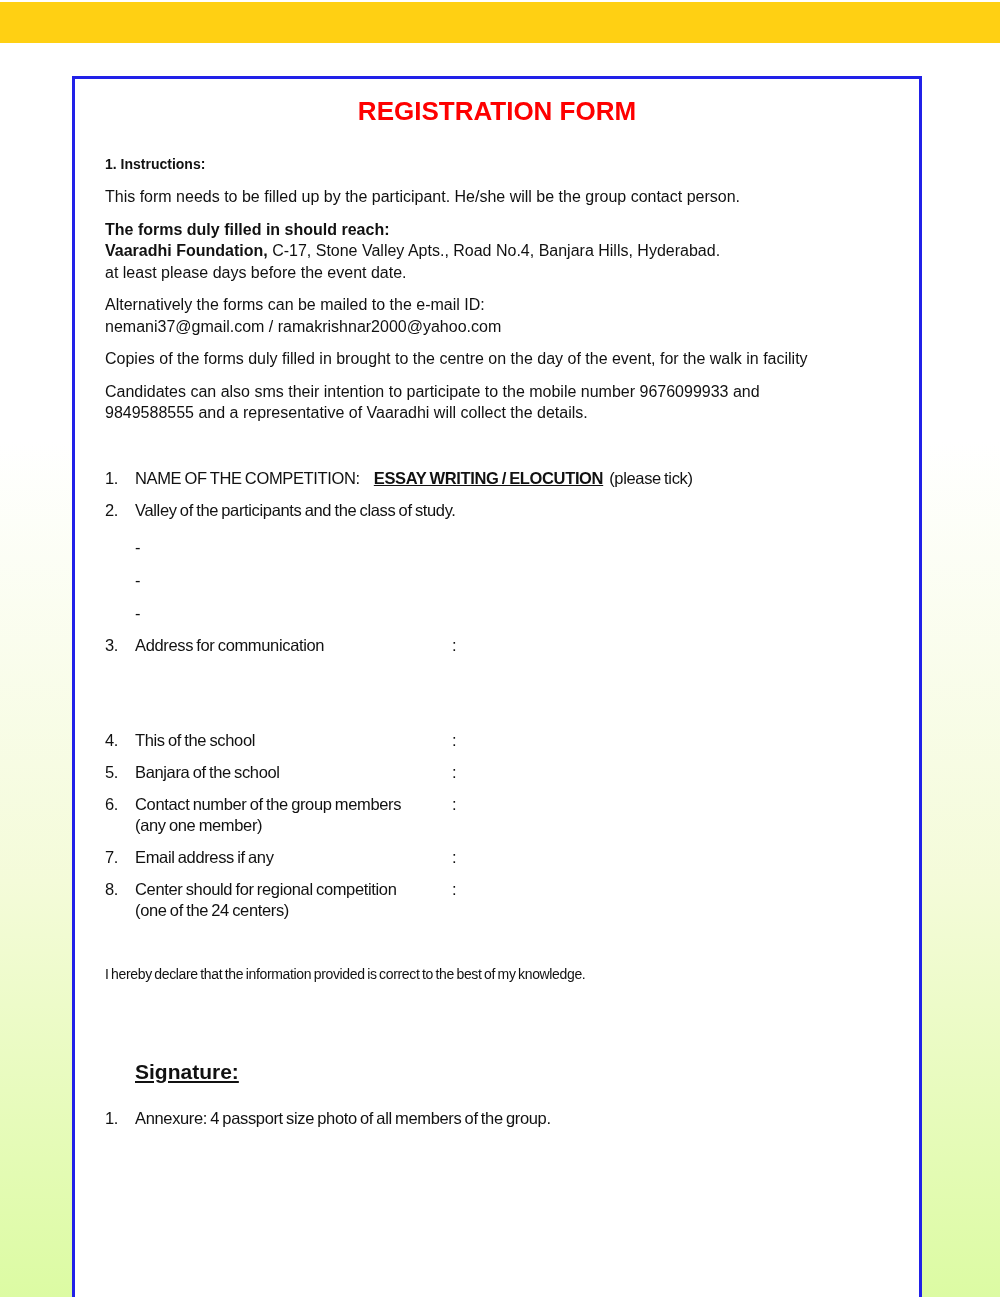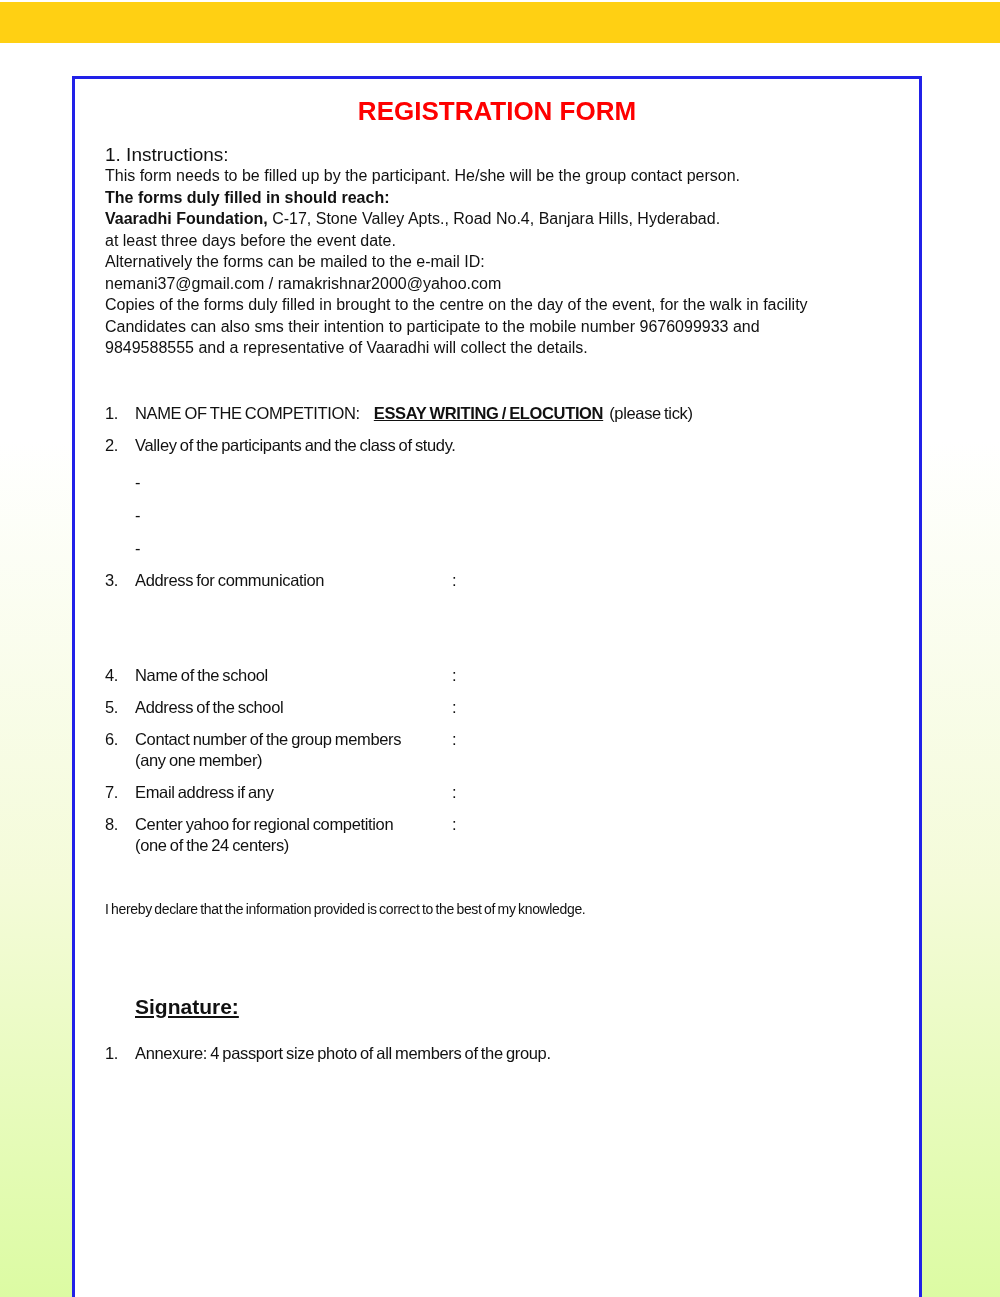--- a/index.html
+++ b/index.html
@@ -37,26 +37,26 @@
     margin-top: 17px;
     text-align: center;
     color: var(--title);
     font-size: 26px;
     font-weight: bold;
     line-height: 30px;
   }
   .para { font-size: 16px; line-height: 21.5px; }
   .bold { font-weight: bold; }
   .instr-heading {
-    margin-top: 18px;
-    font-size: 19px;
-    font-weight: normal;
+    margin-top: 28px;
+    font-size: 14px;
+    font-weight: bold;
     line-height: 21px;
   }
-  .mt { }
+  .mt { margin-top: 11px; }
   .copies { max-width: 737px; }
   .sms { max-width: 705px; }
 
   .list { font-size: 16.5px; }
   .narrow { letter-spacing: -0.35px; word-spacing: -1px; }
   .row {
     display: flex;
     align-items: flex-start;
     line-height: 21px;
     margin-top: 11px;
@@ -103,21 +103,21 @@
 
   <h1 class="title">REGISTRATION FORM</h1>
 
   <div class="instr-heading">1. Instructions:</div>
 
   <p class="para mt">This form needs to be filled up by the participant. He/she will be the group contact person.</p>
 
   <div class="para mt">
     <div class="bold">The forms duly filled in should reach:</div>
     <div><span class="bold">Vaaradhi Foundation,</span><span> C-17, Stone Valley Apts., Road No.4, Banjara Hills, Hyderabad.</span></div>
-    <div>at least three days before the event date.</div>
+    <div>at least please days before the event date.</div>
   </div>
 
   <div class="para mt">
     <div>Alternatively the forms can be mailed to the e-mail ID:</div>
     <div>nemani37@gmail.com / ramakrishnar2000@yahoo.com</div>
   </div>
 
   <p class="para mt copies">Copies of the forms duly filled in brought to the centre on the day of the event, for the walk in facility</p>
 
   <p class="para mt sms">Candidates can also sms their intention to participate to the mobile number 9676099933 and 9849588555 and a representative of Vaaradhi will collect the details.</p>
@@ -141,27 +141,27 @@
     <div class="dash-row">-</div>
 
     <div class="row narrow">
       <span class="num">3.</span>
       <div class="lblwrap">Address for communication</div>
       <span class="colon">:</span>
     </div>
 
     <div class="row row-item4 narrow">
       <span class="num">4.</span>
-      <div class="lblwrap">Name of the school</div>
+      <div class="lblwrap">This of the school</div>
       <span class="colon">:</span>
     </div>
 
     <div class="row narrow">
       <span class="num">5.</span>
-      <div class="lblwrap">Address of the school</div>
+      <div class="lblwrap">Banjara of the school</div>
       <span class="colon">:</span>
     </div>
 
     <div class="row narrow">
       <span class="num">6.</span>
       <div class="lblwrap">
         <span>Contact number of the group members</span>
         <div class="note">(any one member)</div>
       </div>
       <span class="colon">:</span>
@@ -169,21 +169,21 @@
 
     <div class="row narrow">
       <span class="num">7.</span>
       <div class="lblwrap">Email address if any</div>
       <span class="colon">:</span>
     </div>
 
     <div class="row narrow">
       <span class="num">8.</span>
       <div class="lblwrap">
-        <span>Center yahoo for regional competition</span>
+        <span>Center should for regional competition</span>
         <div class="note">(one of the 24 centers)</div>
       </div>
       <span class="colon">:</span>
     </div>
 
   </div>
 
   <p class="declaration narrow">I hereby declare that the information provided is correct to the best of my knowledge.</p>
 
   <div class="signature">Signature:</div>

